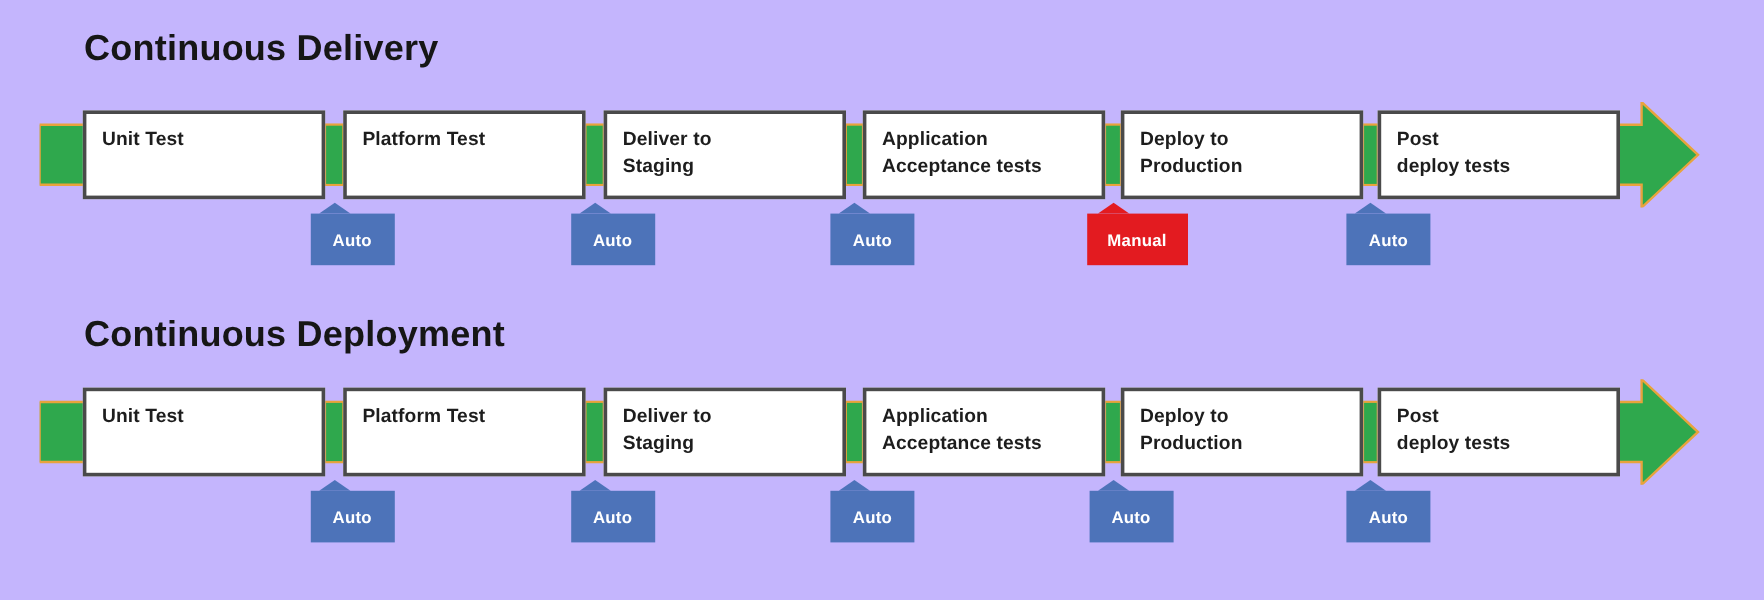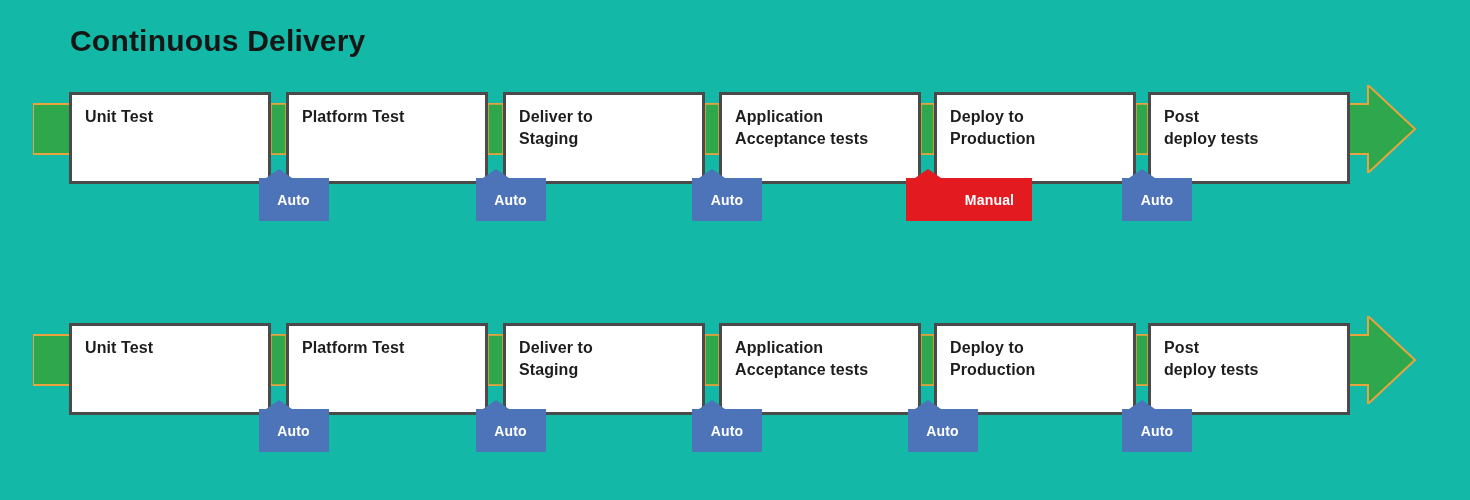--- a/index.html
+++ b/index.html
@@ -8,21 +8,21 @@
     width: 1470px;
     height: 500px;
     background: #ffffff;
     overflow: hidden;
     font-family: "Liberation Sans", "DejaVu Sans", sans-serif;
   }
   .canvas {
     position: relative;
     width: 1470px;
     height: 500px;
-    background: #14b8a6;
+    background: #c4b5fd;
   }
   .pipeline-title {
     position: absolute;
     left: 70px;
     font-size: 30px;
     line-height: 34px;
     font-weight: 700;
     color: #161616;
     letter-spacing: 0.2px;
     white-space: nowrap;
@@ -36,21 +36,21 @@
   .flow-arrow {
     position: absolute;
     left: 33px;
     top: 0;
     z-index: 1;
   }
   .stage-box {
     position: absolute;
     top: 7px;
     width: 202px;
-    height: 92px;
+    height: 74px;
     box-sizing: border-box;
     background: #ffffff;
     border: 3px solid #4a4a4a;
     z-index: 2;
   }
   .stage-label {
     display: block;
     padding: 11px 13px 0 13px;
     font-size: 16px;
     line-height: 22px;
@@ -128,30 +128,31 @@
         <span class="gate-label">Auto</span>
       </div>
       <div class="gate-badge" style="left: 475.5px; width: 70px; background: rgb(77, 115, 185);">
         <div class="gate-notch" style="left: 7px; border-bottom-color: rgb(77, 115, 185);"></div>
         <span class="gate-label">Auto</span>
       </div>
       <div class="gate-badge" style="left: 692px; width: 70px; background: rgb(77, 115, 185);">
         <div class="gate-notch" style="left: 7px; border-bottom-color: rgb(77, 115, 185);"></div>
         <span class="gate-label">Auto</span>
       </div>
-      <div class="gate-badge" style="left: 905.5px; width: 84px; background: rgb(227, 27, 32); padding-left: 42px;">
+      <div class="gate-badge" style="left: 905.5px; width: 84px; background: rgb(227, 27, 32);">
         <div class="gate-notch" style="left: 9px; border-bottom-color: rgb(227, 27, 32);"></div>
         <span class="gate-label">Manual</span>
       </div>
       <div class="gate-badge" style="left: 1122px; width: 70px; background: rgb(77, 115, 185);">
         <div class="gate-notch" style="left: 7px; border-bottom-color: rgb(77, 115, 185);"></div>
         <span class="gate-label">Auto</span>
       </div>
     </div>
 
+  <div class="pipeline-title" style="top:262px">Continuous Deployment</div>
 
   <div class="diagram-row" style="top:316px">
       <svg width="1384" height="88" viewBox="0 0 1384 88" class="flow-arrow">
         <polygon points="0,19 1335,19 1335,0 1382,44 1335,88 1335,69 0,69" fill="#2fa84d" stroke="#e8a33c" stroke-width="2"></polygon>
         <rect x="238" y="19" width="15" height="50" fill="#2fa84d" stroke="#e8a33c" stroke-width="1.5"></rect>
         <rect x="455" y="19" width="15" height="50" fill="#2fa84d" stroke="#e8a33c" stroke-width="1.5"></rect>
         <rect x="672" y="19" width="14" height="50" fill="#2fa84d" stroke="#e8a33c" stroke-width="1.5"></rect>
         <rect x="888" y="19" width="13" height="50" fill="#2fa84d" stroke="#e8a33c" stroke-width="1.5"></rect>
         <rect x="1103" y="19" width="12" height="50" fill="#2fa84d" stroke="#e8a33c" stroke-width="1.5"></rect>
       </svg>

